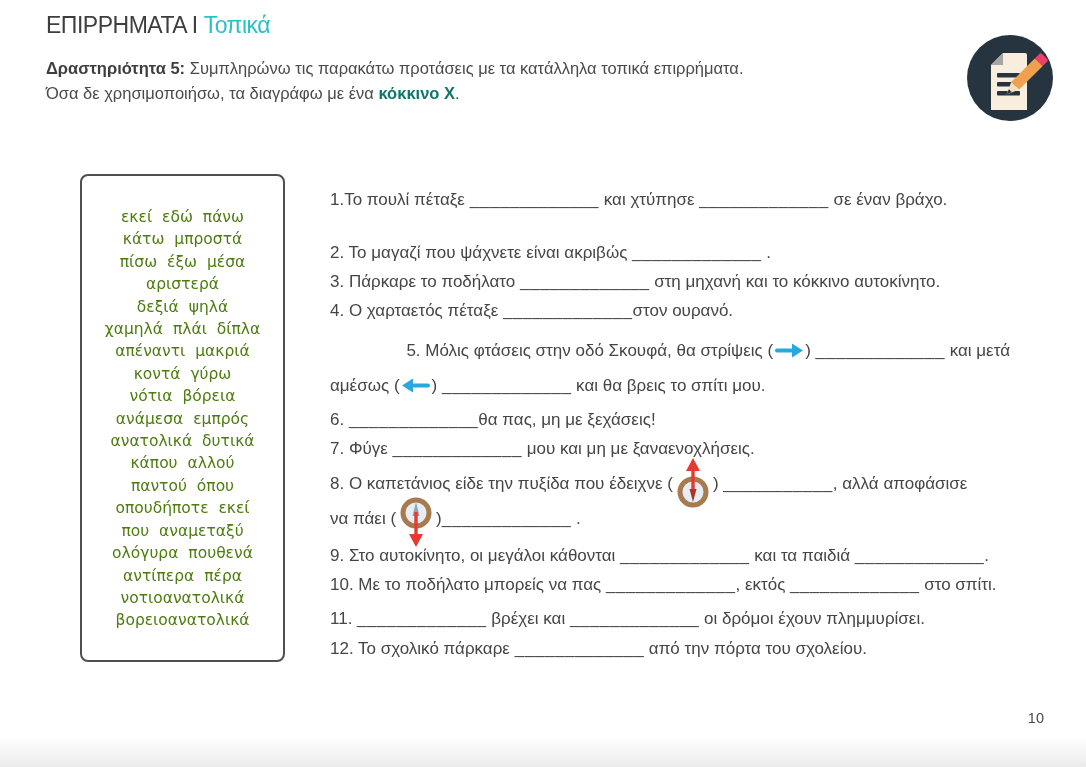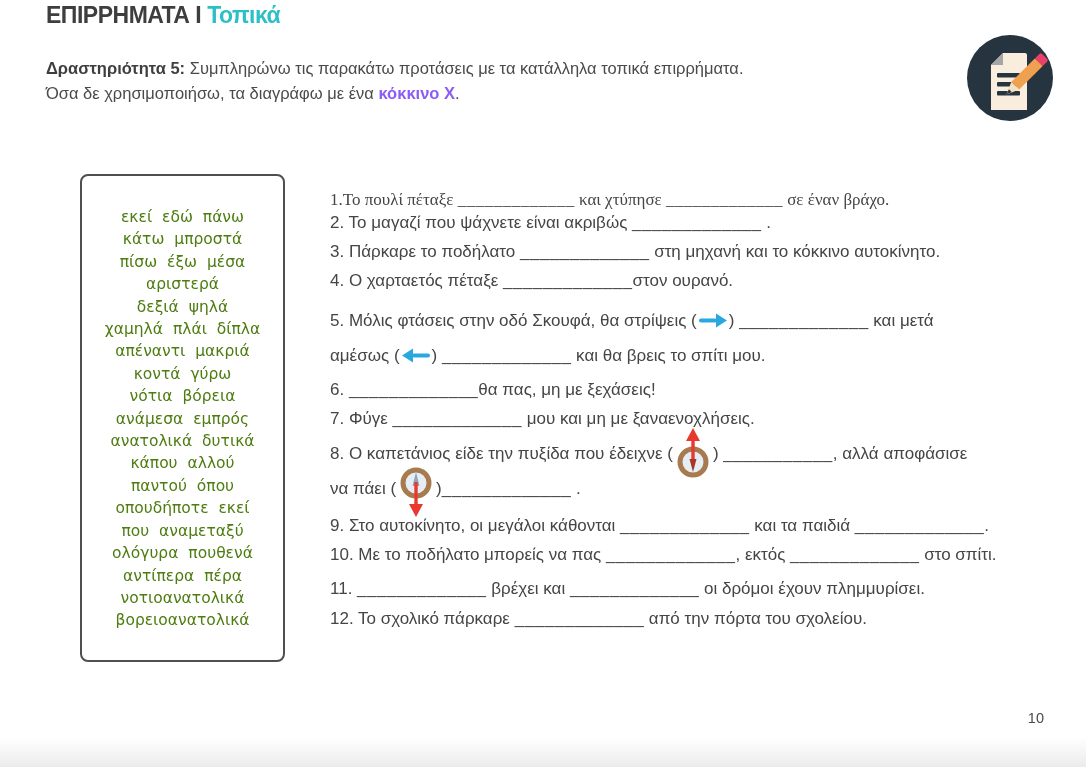--- a/index.html
+++ b/index.html
@@ -2,44 +2,44 @@
 <html><head>
 <meta charset="utf-8">
 <style>
   html,body{margin:0;padding:0;}
   body{background:#ffffff;font-family:"Liberation Sans",sans-serif;}
   .page{position:relative;width:1086px;height:767px;background:#ffffff;overflow:hidden;}
   .bottom-fade{position:absolute;left:0;right:0;bottom:0;height:30px;
     background:linear-gradient(#ffffff, #ebebeb);}
 
   
-  .title{position:absolute;left:46px;top:2px;font-size:23px;font-weight:bold;
+  .title{position:absolute;left:46px;top:12px;font-size:23px;font-weight:normal;
     color:#3e3e3e;letter-spacing:-0.5px;}
   .title .accent{color:#2bbfc6;margin-left:6px;}
   .activity{position:absolute;left:46px;top:56px;width:720px;font-size:16.5px;
     color:#4a4a4a;line-height:25px;}
   .activity b{color:#3e3e3e;}
-  .activity .red{color:#8b5cf6;font-weight:bold;}
+  .activity .red{color:#0f766e;font-weight:bold;}
   .badge{position:absolute;left:966px;top:34px;width:88px;height:88px;}
 
   
   .word-box{position:absolute;left:80px;top:174px;width:205px;height:488px;
     border:2px solid #4f4f4f;border-radius:8px;box-sizing:border-box;
     padding-top:30px;text-align:center;}
   .word-box .wline{font-family:"DejaVu Sans",sans-serif;font-size:15.5px;
     color:#4d7c0f;line-height:22.4px;word-spacing:5px;white-space:nowrap;}
 
   
   .ex{position:absolute;left:330px;top:190px;width:680px;font-size:17px;color:#454545;}
   .ex .line{line-height:20px;white-space:nowrap;}
-  .ex .line:nth-child(1){margin-bottom:3px;font-family:Liberation Serif, serif;}
+  .ex .line:nth-child(1){margin-bottom:33px;}
   .ex .line:nth-child(2){margin-bottom:9px;}
   .ex .line:nth-child(3){margin-bottom:9px;}
   .ex .line:nth-child(4){margin-bottom:20px;}
-  .ex .line:nth-child(5){margin-bottom:15px;}
+  .ex .line:nth-child(5){margin-bottom:15px;text-align:right;}
   .ex .line:nth-child(6){margin-bottom:14px;}
   .ex .line:nth-child(7){margin-bottom:9px;}
   .ex .line:nth-child(8){margin-bottom:15px;}
   .ex .line:nth-child(9){margin-bottom:15px;}
   .ex .line:nth-child(10){margin-bottom:17px;}
   .ex .line:nth-child(11){margin-bottom:9px;}
   .ex .line:nth-child(12){margin-bottom:14px;}
   .ex .line:nth-child(13){margin-bottom:10px;}
   .blank{letter-spacing:0.5px;color:#454545;}
   .arrow{vertical-align:-3px;margin:0 1px;}

